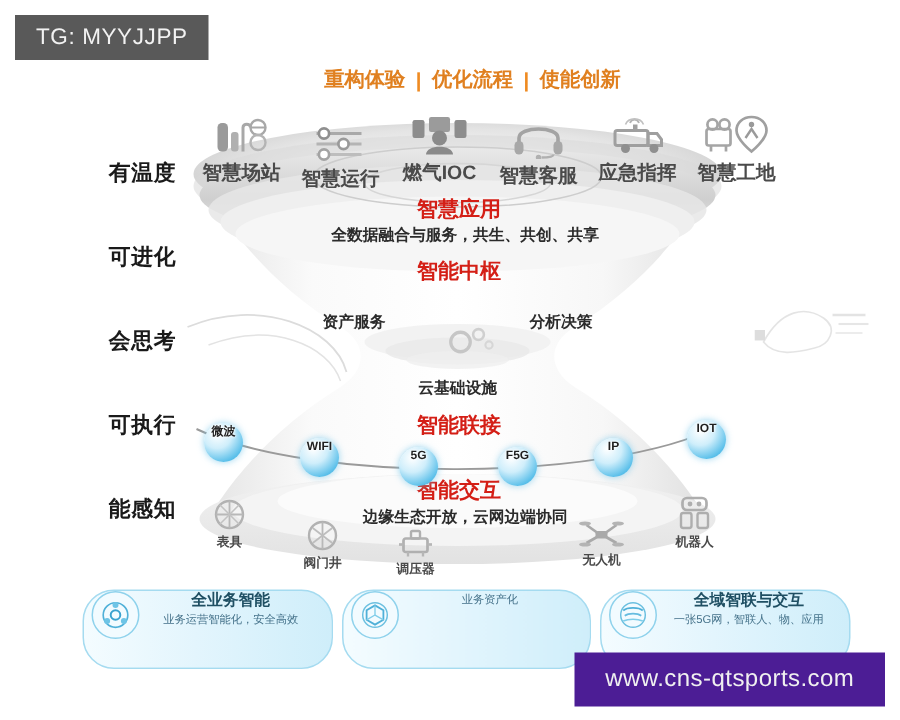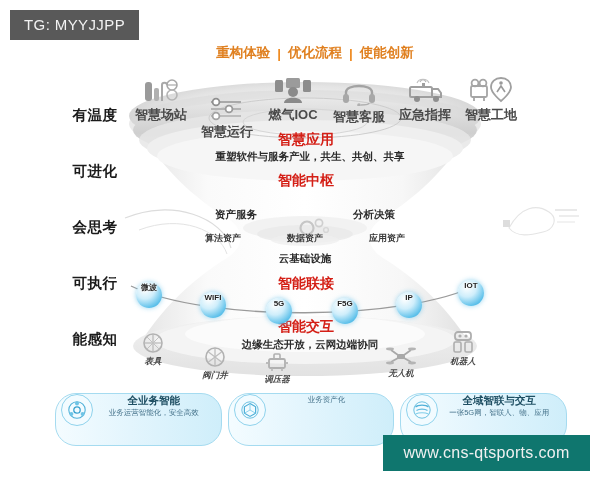--- a/index.html
+++ b/index.html
@@ -15,21 +15,21 @@
     position:absolute;left:10px;top:10px;
     background:#595959;color:#f2f2f2;
     font-size:15px;letter-spacing:.4px;
     padding:6px 14px 7px 14px;
     white-space:nowrap;
   }
 
   
   .watermark{
     position:absolute;left:383px;top:435px;width:207px;height:36px;
-    background:#0f766e;color:#f0f0f0;
+    background:#4c1d95;color:#f0f0f0;
     display:flex;align-items:center;justify-content:center;
     font-size:16px;letter-spacing:.3px;
   }
 
   
   .headline{
     position:absolute;left:180px;top:44px;width:270px;
     display:flex;align-items:center;justify-content:center;gap:7px;
     color:#e08020;font-weight:bold;font-size:13.5px;white-space:nowrap;
   }
@@ -77,21 +77,21 @@
     position:absolute;width:26px;height:26px;border-radius:50%;
     background:radial-gradient(circle at 34% 28%, #ffffff 0%, #cfeefb 38%, #5cc0ea 75%, #2f9fd6 100%);
     box-shadow:0 0 5px rgba(120,200,235,.75);
     display:flex;align-items:center;justify-content:center;
   }
   .node span{font-size:8px;font-weight:bold;color:#1f1f1f;
              text-shadow:0 0 2px #fff,0 0 2px #fff;white-space:nowrap;
              position:relative;top:-8px;}
 
   
-  .bot-icons{position:absolute;left:122px;top:330px;width:372px;height:46px;font-style:italic;}
+  .bot-icons{position:absolute;left:122px;top:330px;width:372px;height:46px;}
   .bicon{position:absolute;width:62px;text-align:center;}
   .bicon .glyph{height:24px;display:flex;align-items:flex-end;justify-content:center;}
   .bicon .lab{font-size:8.5px;color:#4a4a4a;margin-top:2px;white-space:nowrap;font-weight:bold;}
 
   
   .cards{position:absolute;left:55px;top:386px;width:512px;height:42px;
          display:flex;gap:6px;align-items:center;}
   .card{
     flex:1;height:53px;border-radius:21px;
     border:1px solid #a5dbf0;
@@ -209,21 +209,21 @@
           <rect x="13" y="12" width="5" height="13" rx="2" fill="#b0b0b0"></rect>
           <path d="M21,25 L21,9 C21,6 26,6 26,9" fill="none" stroke="#a8a8a8" stroke-width="2"></path>
           <circle cx="31" cy="9" r="5" fill="none" stroke="#a8a8a8" stroke-width="1.6"></circle>
           <circle cx="31" cy="19" r="5" fill="none" stroke="#b4b4b4" stroke-width="1.6"></circle>
           <line x1="26" y1="9" x2="36" y2="9" stroke="#a8a8a8" stroke-width="1.2"></line>
         </svg>
       </div>
       <div class="lab">智慧场站</div>
     </div>
 
-    <div class="ticon" style="left:66px;top:17px">
+    <div class="ticon" style="left:66px;top:4px">
       <div class="glyph">
         <svg width="40" height="24" viewBox="0 0 40 24">
           <line x1="4" y1="5" x2="34" y2="5" stroke="#a9a9a9" stroke-width="2"></line>
           <line x1="4" y1="12" x2="34" y2="12" stroke="#b4b4b4" stroke-width="2"></line>
           <line x1="4" y1="19" x2="34" y2="19" stroke="#bdbdbd" stroke-width="2"></line>
           <circle cx="9" cy="5" r="3.4" fill="#fff" stroke="#8f8f8f" stroke-width="1.8"></circle>
           <circle cx="22" cy="12" r="3.4" fill="#fff" stroke="#9a9a9a" stroke-width="1.8"></circle>
           <circle cx="9" cy="19" r="3.4" fill="#fff" stroke="#a3a3a3" stroke-width="1.8"></circle>
         </svg>
       </div>
@@ -282,33 +282,28 @@
           <path d="M32,2 C38,2 42,6 42,11 C42,17 32,25 32,25 C32,25 22,17 22,11 C22,6 26,2 32,2Z" fill="none" stroke="#a0a0a0" stroke-width="1.8"></path>
           <circle cx="32" cy="7" r="1.8" fill="#9a9a9a"></circle>
           <path d="M28,16 L32,10 L36,16" fill="none" stroke="#9a9a9a" stroke-width="1.6"></path>
         </svg>
       </div>
       <div class="lab">智慧工地</div>
     </div>
   </div>
 
   <div class="ctr lab-app t-red">智慧应用</div>
-  <div class="ctr sub-app t-dark">重塑软件与服务产业，共生、共创、共享</div>
+  <div class="ctr sub-app t-dark">全数据融合与服务，共生、共创、共享</div>
   <div class="ctr lab-hub t-red">智能中枢</div>
 
   <div class="mid-row">
     <span class="t-dark">资产服务</span>
     <span class="t-dark">分析决策</span>
   </div>
 
-  <div class="mid-row2">
-    <span>算法资产</span>
-    <span>数据资产</span>
-    <span>应用资产</span>
-  </div>
 
   <div class="ctr lab-cloud t-dark">云基础设施</div>
 
   <div class="ctr lab-link t-red">智能联接</div>
   <div class="ctr lab-inter t-red">智能交互</div>
   <div class="ctr sub-inter t-dark">边缘生态开放，云网边端协同</div>
 
   <div class="nodes">
     <div class="node" style="left:8px;top:10px">
         <span>微波</span>

